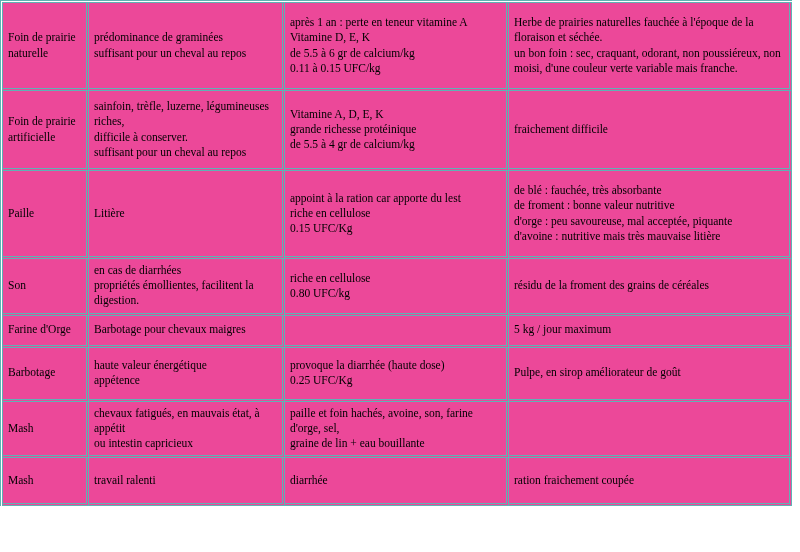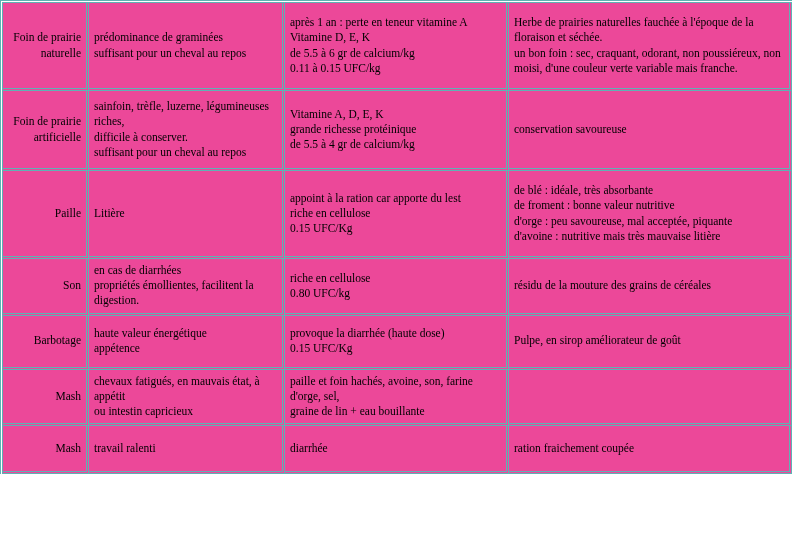--- a/index.html
+++ b/index.html
@@ -31,21 +31,21 @@
     padding: 4px 5px;
     vertical-align: middle;
     font-size: 11.5px;
     line-height: 1.32;
     background: #ec4899;
     word-wrap: break-word;
     overflow: hidden;
   }
 
   #feed-table td.c-name {
-    text-align: right;
+    text-align: left;
   }
   #feed-table td.c-body {
     text-align: left;
   }
 
   .cell-lines {
     display: block;
     white-space: pre-line;
   }
 
@@ -94,69 +94,83 @@
           <span class="cell-lines">sainfoin, trèfle, luzerne, légumineuses riches,
 difficile à conserver.
 suffisant pour un cheval au repos</span>
         </td>
         <td class="c-body">
           <span class="cell-lines">Vitamine A, D, E, K
 grande richesse protéinique
 de 5.5 à 4 gr de calcium/kg</span>
         </td>
         <td class="c-body">
-          <span class="cell-lines">conservation savoureuse</span>
+          <span class="cell-lines">fraichement difficile</span>
         </td>
       </tr>
       <tr style="height: 88px;">
         <td class="c-name">
           <span class="cell-lines">Paille</span>
         </td>
         <td class="c-body">
           <span class="cell-lines">Litière</span>
         </td>
         <td class="c-body">
           <span class="cell-lines">appoint à la ration car apporte du lest
 riche en cellulose
 0.15 UFC/Kg</span>
         </td>
         <td class="c-body">
-          <span class="cell-lines">de blé : idéale, très absorbante
+          <span class="cell-lines">de blé : fauchée, très absorbante
 de froment : bonne valeur nutritive
 d'orge : peu savoureuse, mal acceptée, piquante
 d'avoine : nutritive mais très mauvaise litière</span>
         </td>
       </tr>
       <tr style="height: 54px;">
         <td class="c-name">
           <span class="cell-lines">Son</span>
         </td>
         <td class="c-body">
           <span class="cell-lines">en cas de diarrhées
 propriétés émollientes, facilitent la digestion.</span>
         </td>
         <td class="c-body">
           <span class="cell-lines">riche en cellulose
 0.80 UFC/kg</span>
         </td>
         <td class="c-body">
-          <span class="cell-lines">résidu de la mouture des grains de céréales</span>
+          <span class="cell-lines">résidu de la froment des grains de céréales</span>
+        </td>
+      </tr>
+      <tr style="height: 32px;">
+        <td class="c-name">
+          <span class="cell-lines">Farine d'Orge</span>
+        </td>
+        <td class="c-body">
+          <span class="cell-lines">Barbotage pour chevaux maigres</span>
+        </td>
+        <td class="c-body">
+          <span class="cell-lines"></span>
+        </td>
+        <td class="c-body">
+          <span class="cell-lines">5 kg / jour maximum</span>
         </td>
       </tr>
       <tr style="height: 54px;">
         <td class="c-name">
           <span class="cell-lines">Barbotage</span>
         </td>
         <td class="c-body">
           <span class="cell-lines">haute valeur énergétique
 appétence</span>
         </td>
         <td class="c-body">
           <span class="cell-lines">provoque la diarrhée (haute dose)
-0.15 UFC/Kg</span>
+0.25 UFC/Kg</span>
         </td>
         <td class="c-body">
           <span class="cell-lines">Pulpe, en sirop améliorateur de goût</span>
         </td>
       </tr>
       <tr style="height: 54px;">
         <td class="c-name">
           <span class="cell-lines">Mash</span>
         </td>
         <td class="c-body">

